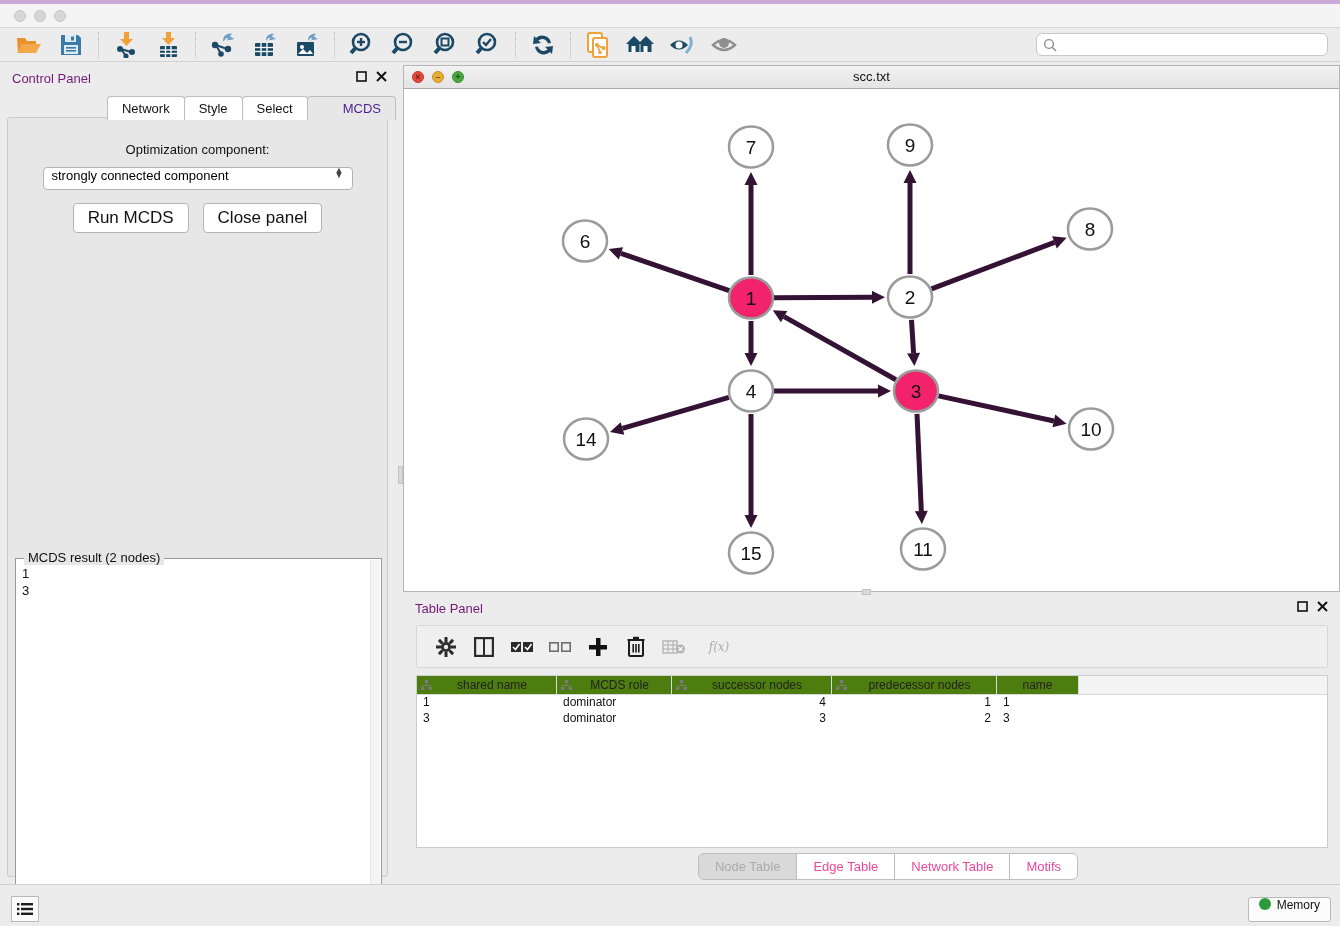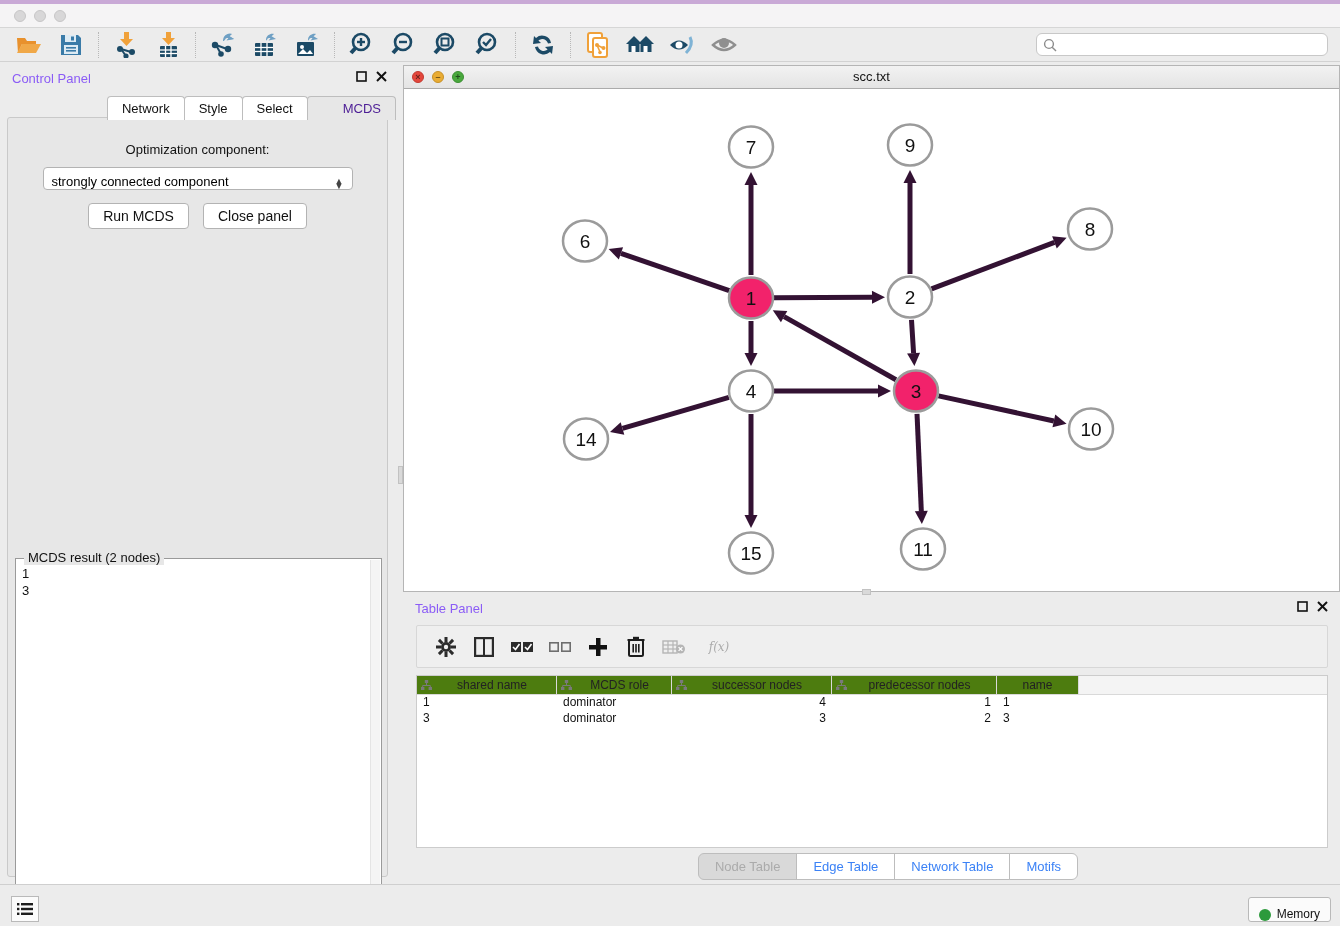--- a/index.html
+++ b/index.html
@@ -16,32 +16,32 @@
   
   .toolbar { position:absolute; left:0; top:28px; width:1340px; height:34px; background:#ECECEC; border-bottom:1px solid #D2D2D2; display:flex; align-items:center; padding-left:8px; }
   .tbicon { width:32px; height:30px; display:flex; align-items:center; justify-content:center; margin:0 5px; cursor:default; }
   .tbsep { width:1px; height:26px; margin:0 6px; border-left:1px dotted #B8B8B8; }
   .searchbox { position:absolute; right:12px; top:5px; width:292px; height:23px; background:#fff; border:1px solid #C8C8C8; border-radius:6px; display:flex; align-items:center; padding:0 6px; }
   .searchbox input { border:none; outline:none; flex:1; font-size:12px; background:transparent; font-family:"Liberation Sans",sans-serif; }
 
   
   .control-panel { position:absolute; left:0; top:65px; width:395px; height:817px; background:#ECECEC; }
   .panel-header { position:relative; height:28px; }
-  .panel-title { position:absolute; left:12px; top:6px; font-size:13px; color:#8b5cf6; }
+  .panel-title { position:absolute; left:12px; top:6px; font-size:13px; color:#701a75; }
   .panel-btns { position:absolute; right:8px; top:6px; display:flex; gap:9px; align-items:center; }
   .tabs-row { position:absolute; left:0; top:31px; width:100%; display:flex; justify-content:flex-end; }
   .cp-tab { font-size:13px; padding:4px 14px; background:#fff; border:1px solid #BDBDBD; border-bottom:none; margin-right:-1px; color:#111; border-radius:4px 4px 0 0; position:relative; z-index:2; }
   .cp-tab.selected { background:#E7E7E7; color:#4c1d95;padding-left:35px; }
   .panel-body { position:absolute; left:7px; top:52px; width:381px; height:760px; background:#E7E7E7; border:1px solid #C9C9C9; border-radius:3px; }
   .opt-label { text-align:center; margin-top:24px; font-size:13px; color:#111; }
-  .dropdown { margin:10px auto 0; width:310px; height:23px; background:#fff; border:1px solid #B3B3B3; border-radius:4px; display:flex; align-items:flex-end; padding:0 8px; font-size:13px; }
+  .dropdown { margin:10px auto 0; width:310px; height:23px; background:#fff; border:1px solid #B3B3B3; border-radius:4px; display:flex; align-items:flex-start; padding:0 8px; font-size:13px; }
   .dropdown .dd-text { flex:1; }
   .stepper { display:flex; flex-direction:column; line-height:5px; font-size:9px; color:#444; }
   .btn-row { display:flex; justify-content:center; gap:14px; margin-top:13px; }
-  .pbtn { background:#fff; border:1px solid #B3B3B3; border-radius:4px; font-size:14px; padding:4px 14px; color:#111; }
+  .pbtn { background:#fff; border:1px solid #B3B3B3; border-radius:4px; font-size:17px; padding:4px 14px; color:#111; }
   .result-fs { position:absolute; left:7px; top:440px; width:367px; height:372px; border:1px solid #9A9A9A; background:#fff; }
   .result-legend { position:absolute; left:8px; top:-9px; background:#E7E7E7; padding:0 4px; font-size:13px; color:#111; }
   .result-text { position:absolute; left:2px; top:6px; right:12px; bottom:2px; font-size:13px; color:#111; line-height:17px; padding-left:4px; white-space:pre; overflow:hidden; }
   .result-scroll { position:absolute; right:1px; top:1px; width:10px; bottom:1px; background:#F4F4F4; border-left:1px solid #E4E4E4; }
 
   
   .network-window { position:absolute; left:403px; top:65px; width:937px; height:527px; background:#fff; border:1px solid #B5B5B5; }
   .net-titlebar { position:relative; height:23px; background:linear-gradient(#F2F2F2,#E4E4E4); border-bottom:1px solid #ABABAB; }
   .net-lights { position:absolute; left:8px; top:5px; display:flex; gap:8px; }
   .nlight { width:12px; height:12px; border-radius:50%; font-size:9px; line-height:11px; text-align:center; color:rgba(0,0,0,.55); font-weight:bold; }
@@ -59,29 +59,29 @@
   .tpicon { width:30px; height:30px; display:flex; align-items:center; justify-content:center; margin:0 4px; }
   .fx { font-family:"DejaVu Serif", serif; font-style:italic; font-size:12px; color:#ABABAB; }
   .tp-table { position:absolute; left:13px; top:80px; width:912px; height:173px; background:#fff; border:1px solid #CCC; overflow:hidden; }
   .thead-row { display:flex; height:19px; background:#F4F4F4; border-bottom:1px solid #D9D9D9; }
   .th { display:flex; align-items:center; border-right:1px solid #D9D9D9; background:#4d7c0f; font-size:12px; color:#222; padding:0 4px; }
   .th .thlabel { flex:1; text-align:center; }
   .trow { display:flex; height:16px; font-size:12px; color:#111; }
   .td { padding:0 6px; overflow:hidden; white-space:nowrap; }
   .num-r { text-align:right; }
   .bottom-tabs { position:absolute; left:0; bottom:2px; width:100%; display:flex; justify-content:center; }
-  .bt-tab { font-size:13px; padding:5px 16px; background:#fff; border:1px solid #BDBDBD; margin-right:-1px; color:#3b82f6; }
+  .bt-tab { font-size:13px; padding:5px 16px; background:#fff; border:1px solid #BDBDBD; margin-right:-1px; color:#ec4899; }
   .bt-tab:first-child { border-radius:6px 0 0 6px;margin-left:32px; }
   .bt-tab:last-child { border-radius:0 6px 6px 0; }
   .bt-tab.selected { background:#D9D9D9; color:#ABABAB; }
 
   
   .statusbar { position:absolute; left:0; top:884px; width:1340px; height:42px; background:#ECECEC; border-top:1px solid #CFCFCF; }
   .list-btn { position:absolute; left:11px; top:11px; width:28px; height:26px; background:#FBFBFB; border:1px solid #B9B9B9; display:flex; align-items:center; justify-content:center; }
-  .memory-btn { position:absolute; right:9px; top:12px; height:25px; background:#FBFBFB; border:1px solid #B9B9B9; border-radius:3px; display:flex; align-items:flex-end; gap:6px; padding:0 10px; font-size:12px; color:#111; }
+  .memory-btn { position:absolute; right:9px; top:12px; height:25px; background:#FBFBFB; border:1px solid #B9B9B9; border-radius:3px; display:flex; align-items:flex-start; gap:6px; padding:0 10px; font-size:12px; color:#111; }
   .mem-dot { width:12px; height:12px; border-radius:50%; background:#2C9A3C; }
 
   .xicon line { stroke:#111; stroke-width:2; }
   .floaticon rect { fill:none; stroke:#111; stroke-width:1.6; }
 </style>
 </head>
 <body>
 
 <div class="menustrip"></div>
 <div class="titlebar">

